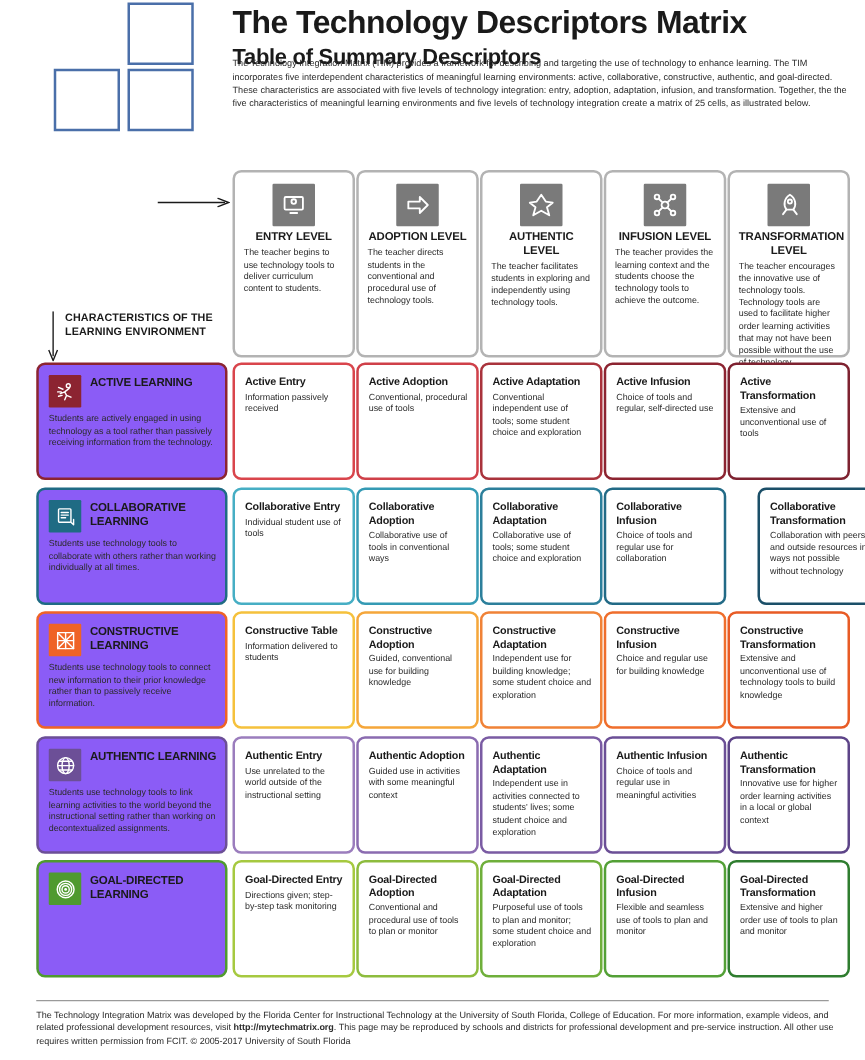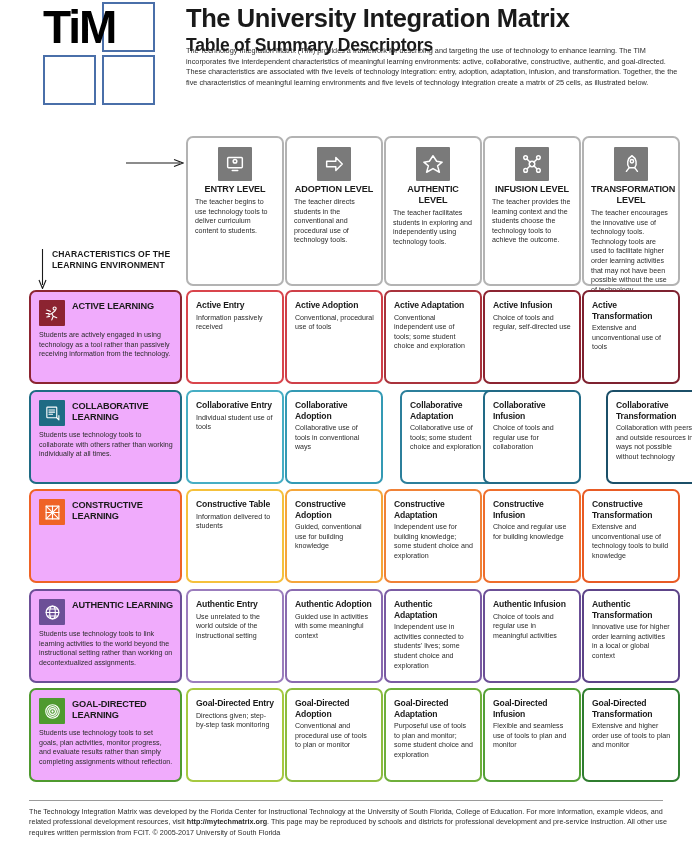--- a/index.html
+++ b/index.html
@@ -76,21 +76,21 @@
     text-align: center; font-size: 9.1px; font-weight: bold;
     line-height: 11px; letter-spacing: -0.1px; color: #1a1a1a;
     margin-bottom: 3px;
   }
   .lvl-desc {
     font-size: 7.1px; line-height: 9.6px; color: #2b2b2b; text-align: left;
   }
 
   .rowhead {
     position: absolute; left: 29px; width: 153px; height: 94px;
-    border: 2.2px solid #999; border-radius: 7px; background: #f0abfc;
+    border: 2.2px solid #999; border-radius: 7px; background: #8b5cf6;
     padding: 8px 7px 4px 8px;
   }
   .rh-top { display: flex; align-items: flex-start; gap: 7px; margin-bottom: 5px; }
   .rh-icon {
     width: 26px; height: 26px; flex: 0 0 26px; border-radius: 1px;
     display: flex; align-items: center; justify-content: center;
   }
   .rh-title {
     font-size: 9.2px; font-weight: bold; line-height: 11.4px;
     letter-spacing: -0.15px; color: #1a1a1a; padding-top: 1px;
@@ -122,25 +122,24 @@
 </head>
 <body>
 
 <div class="page">
 
   <div class="header">
     <div class="logo">
       <div class="logo-cell logo-c2"></div>
       <div class="logo-cell logo-c3"></div>
       <div class="logo-cell logo-c4"></div>
-      <div class="logo-tim">TiM</div>
     </div>
 
     <div class="title-block">
-      <div class="title-main">The University Integration Matrix</div>
+      <div class="title-main">The Technology Descriptors Matrix</div>
       <div class="title-sub">Table of Summary Descriptors</div>
     </div>
 
     <div class="intro">The Technology Integration Matrix (TIM) provides a framework for describing and targeting the use of technology to enhance learning. The TIM incorporates five interdependent characteristics of meaningful learning environments: active, collaborative, constructive, authentic, and goal-directed. These characteristics are associated with five levels of technology integration: entry, adoption, adaptation, infusion, and transformation. Together, the the five characteristics of meaningful learning environments and five levels of technology integration create a matrix of 25 cells, as illustrated below.</div>
   </div>
 
   <div class="arrow-h">
     <svg width="58" height="8" viewBox="0 0 58 8">
       <line x1="0" y1="4" x2="54" y2="4" stroke="#1a1a1a" stroke-width="1.1"></line>
       <polyline points="48,0.5 57,4 48,7.5" fill="none" stroke="#1a1a1a" stroke-width="1.1"></polyline>
@@ -246,20 +245,21 @@
             <svg width="17" height="17" viewBox="0 0 24 24">
               <rect x="3" y="3" width="18" height="18" fill="none" stroke="#ffffff" stroke-width="1.6" stroke-linecap="round" stroke-linejoin="round"></rect>
               <line x1="3" y1="3" x2="21" y2="21" fill="none" stroke="#ffffff" stroke-width="1.6" stroke-linecap="round" stroke-linejoin="round"></line>
               <line x1="21" y1="3" x2="3" y2="21" fill="none" stroke="#ffffff" stroke-width="1.6" stroke-linecap="round" stroke-linejoin="round"></line>
               <line x1="12" y1="3" x2="12" y2="21" fill="none" stroke="#ffffff" stroke-width="1.6" stroke-linecap="round" stroke-linejoin="round"></line>
               <line x1="3" y1="12" x2="21" y2="12" fill="none" stroke="#ffffff" stroke-width="1.6" stroke-linecap="round" stroke-linejoin="round"></line>
             </svg>
           </div>
           <div class="rh-title">CONSTRUCTIVE LEARNING</div>
         </div>
+        <div class="rh-desc">Students use technology tools to connect new information to their prior knowledge rather than to passively receive information.</div>
       </div>
       <div class="rowhead" style="top: 589px; border-color: rgb(108, 79, 151);">
         <div class="rh-top">
           <div class="rh-icon" style="background:#6c4f97">
             <svg width="17" height="17" viewBox="0 0 24 24">
               <circle cx="12" cy="12" r="9" fill="none" stroke="#ffffff" stroke-width="1.6" stroke-linecap="round" stroke-linejoin="round"></circle>
               <ellipse cx="12" cy="12" rx="4" ry="9" fill="none" stroke="#ffffff" stroke-width="1.6" stroke-linecap="round" stroke-linejoin="round"></ellipse>
               <line x1="3" y1="12" x2="21" y2="12" fill="none" stroke="#ffffff" stroke-width="1.6" stroke-linecap="round" stroke-linejoin="round"></line>
               <line x1="4.5" y1="7" x2="19.5" y2="7" fill="none" stroke="#ffffff" stroke-width="1.6" stroke-linecap="round" stroke-linejoin="round"></line>
               <line x1="4.5" y1="17" x2="19.5" y2="17" fill="none" stroke="#ffffff" stroke-width="1.6" stroke-linecap="round" stroke-linejoin="round"></line>
@@ -274,21 +274,20 @@
           <div class="rh-icon" style="background:#4f9a2f">
             <svg width="17" height="17" viewBox="0 0 24 24">
               <circle cx="12" cy="12" r="9.5" fill="none" stroke="#ffffff" stroke-width="1.6" stroke-linecap="round" stroke-linejoin="round"></circle>
               <circle cx="12" cy="12" r="6.8" fill="none" stroke="#ffffff" stroke-width="1.6" stroke-linecap="round" stroke-linejoin="round"></circle>
               <circle cx="12" cy="12" r="4.1" fill="none" stroke="#ffffff" stroke-width="1.6" stroke-linecap="round" stroke-linejoin="round"></circle>
               <circle cx="12" cy="12" r="1.6" fill="#ffffff" stroke="none"></circle>
             </svg>
           </div>
           <div class="rh-title">GOAL-DIRECTED LEARNING</div>
         </div>
-        <div class="rh-desc">Students use technology tools to set goals, plan activities, monitor progress, and evaluate results rather than simply completing assignments without reflection.</div>
       </div>
       <div class="cell" style="left: 186px; top: 290px; border-color: rgb(217, 69, 76);">
         <div class="cell-title">Active Entry</div>
         <div class="cell-desc">Information passively received</div>
       </div>
       <div class="cell" style="left: 285px; top: 290px; border-color: rgb(207, 64, 73);">
         <div class="cell-title">Active Adoption</div>
         <div class="cell-desc">Conventional, procedural use of tools</div>
       </div>
       <div class="cell" style="left: 384px; top: 290px; border-color: rgb(169, 51, 60);">
@@ -304,21 +303,21 @@
         <div class="cell-desc">Extensive and unconventional use of tools</div>
       </div>
       <div class="cell" style="left: 186px; top: 390px; border-color: rgb(70, 174, 196);">
         <div class="cell-title">Collaborative Entry</div>
         <div class="cell-desc">Individual student use of tools</div>
       </div>
       <div class="cell" style="left: 285px; top: 390px; border-color: rgb(52, 154, 180);">
         <div class="cell-title">Collaborative Adoption</div>
         <div class="cell-desc">Collaborative use of tools in conventional ways</div>
       </div>
-      <div class="cell" style="left: 384px; top: 390px; border-color: rgb(44, 127, 155); margin-left: 16px;">
+      <div class="cell" style="left: 384px; top: 390px; border-color: rgb(44, 127, 155);">
         <div class="cell-title">Collaborative Adaptation</div>
         <div class="cell-desc">Collaborative use of tools; some student choice and exploration</div>
       </div>
       <div class="cell" style="left: 483px; top: 390px; border-color: rgb(34, 106, 134);">
         <div class="cell-title">Collaborative Infusion</div>
         <div class="cell-desc">Choice of tools and regular use for collaboration</div>
       </div>
       <div class="cell" style="left: 606px; top: 390px; border-color: rgb(27, 79, 104);">
         <div class="cell-title">Collaborative Transformation</div>
         <div class="cell-desc">Collaboration with peers and outside resources in ways not possible without technology</div>

